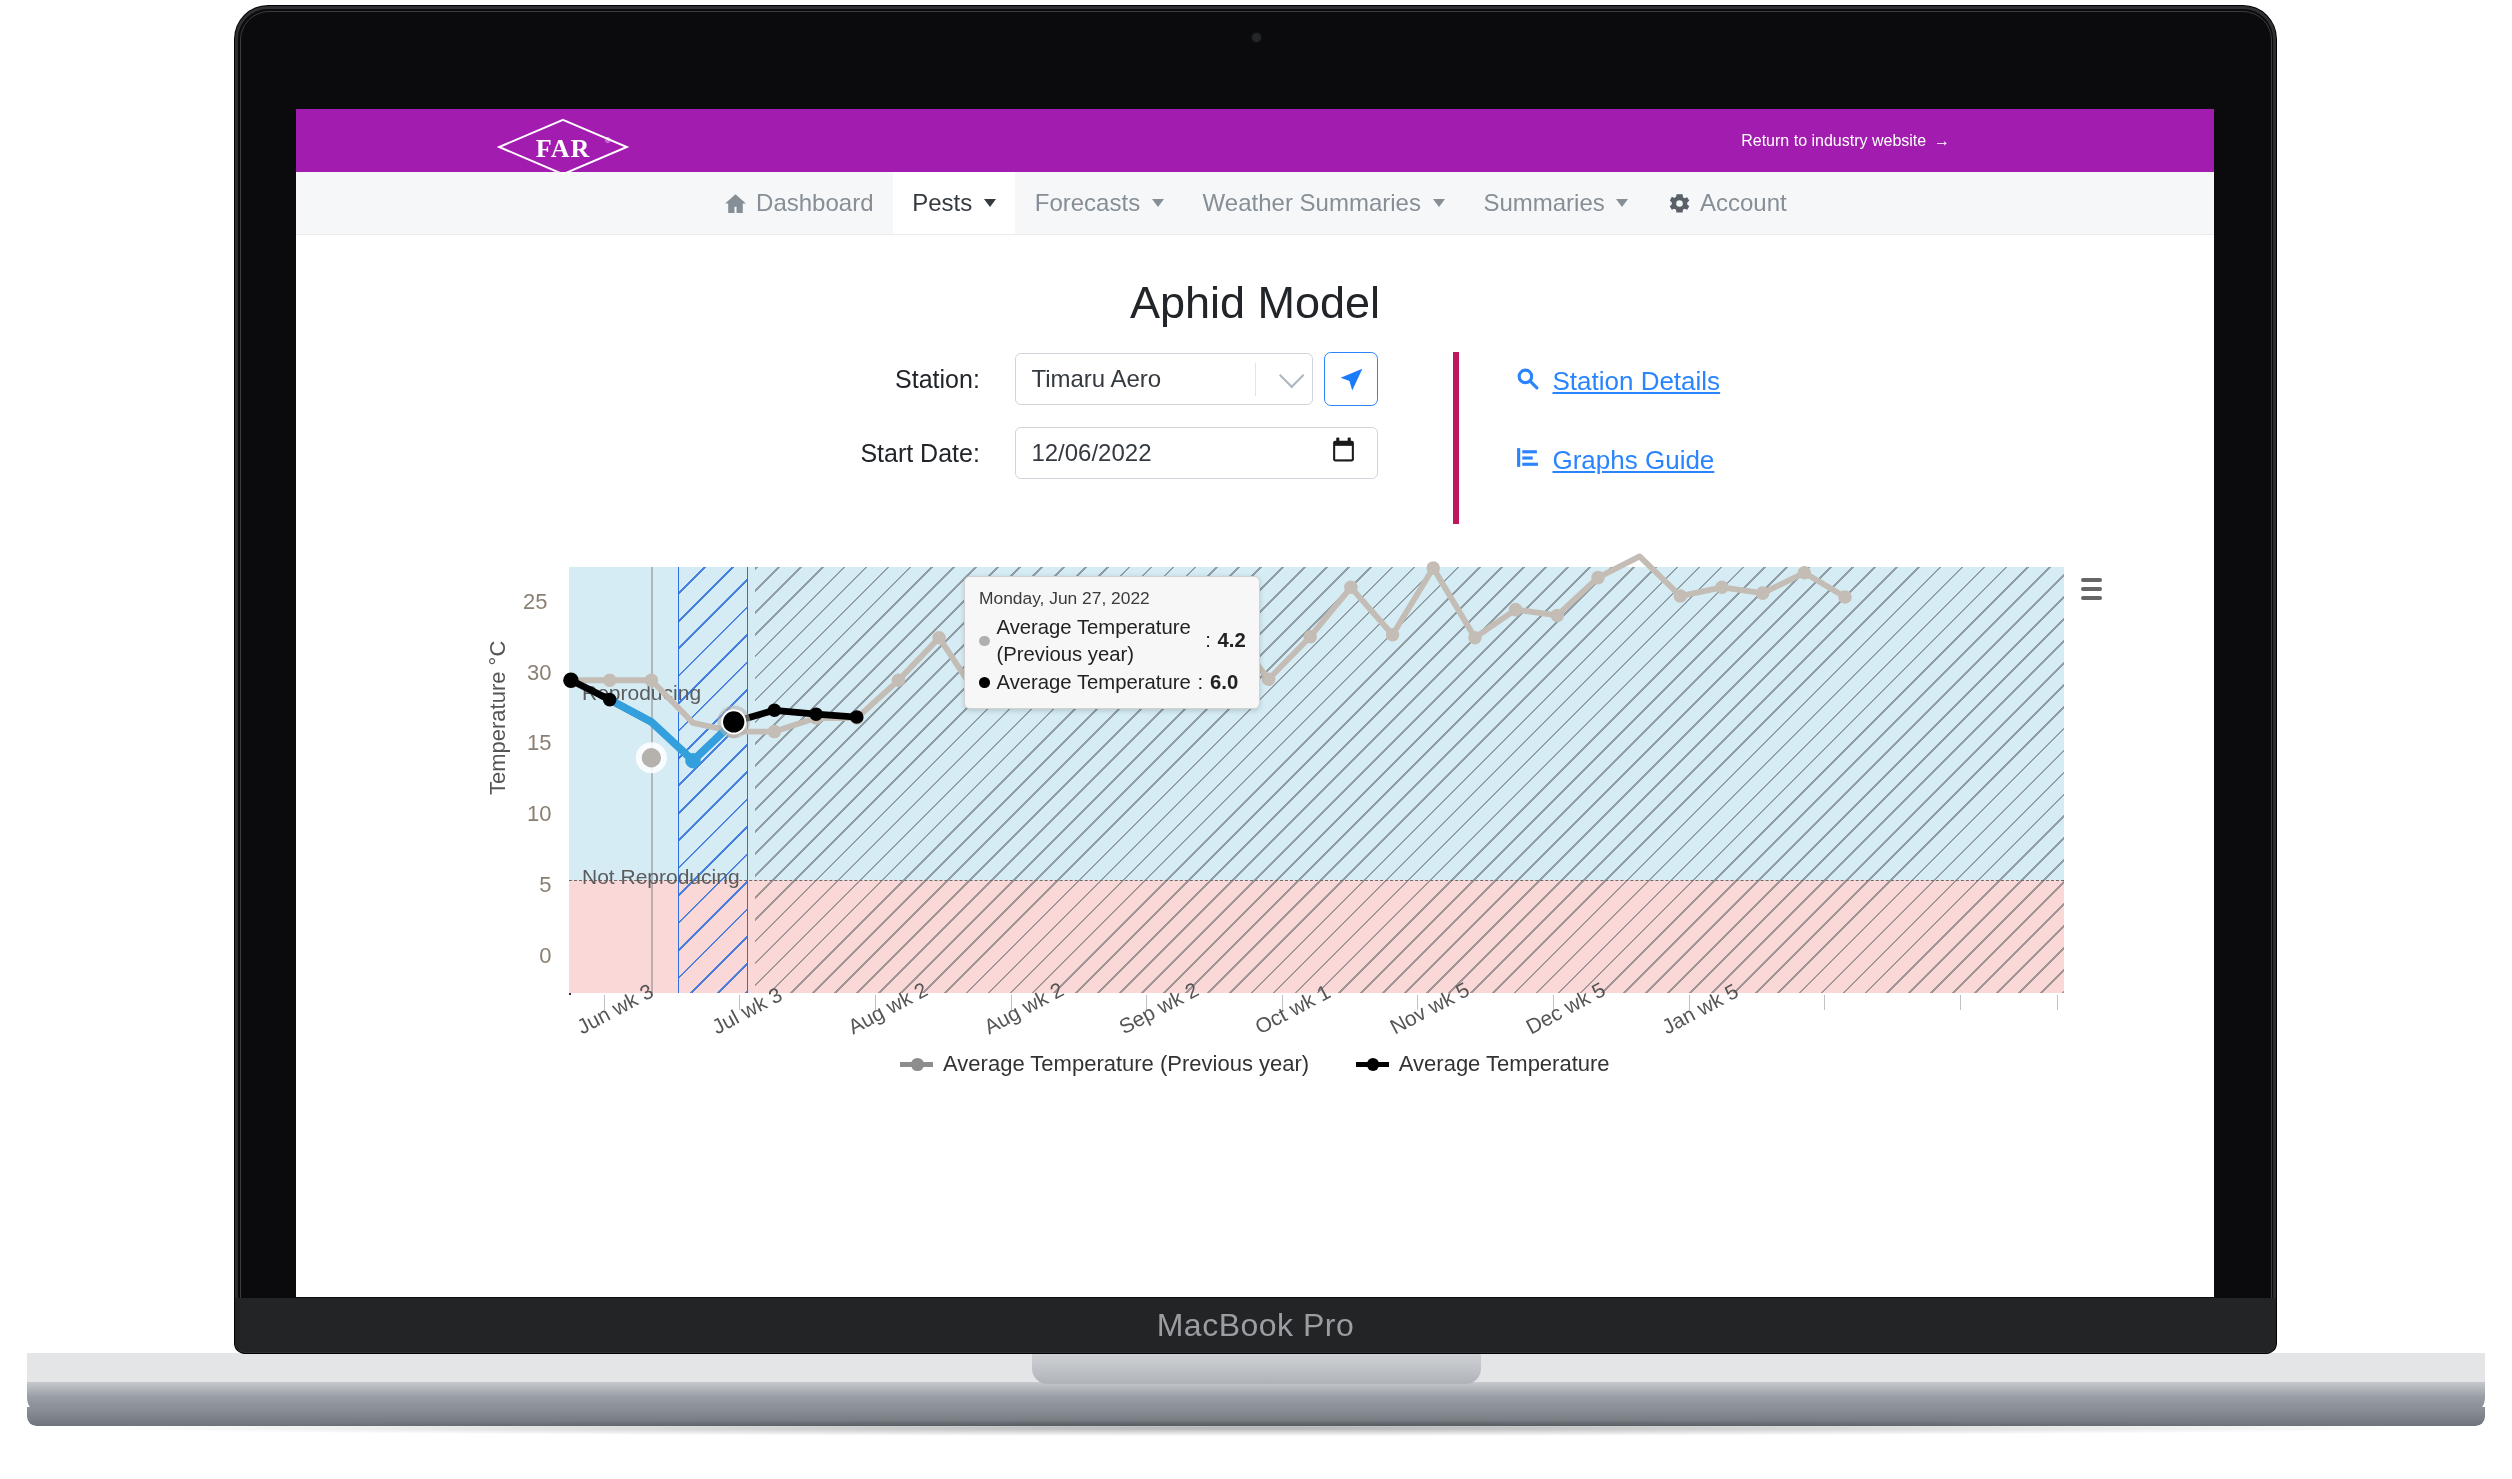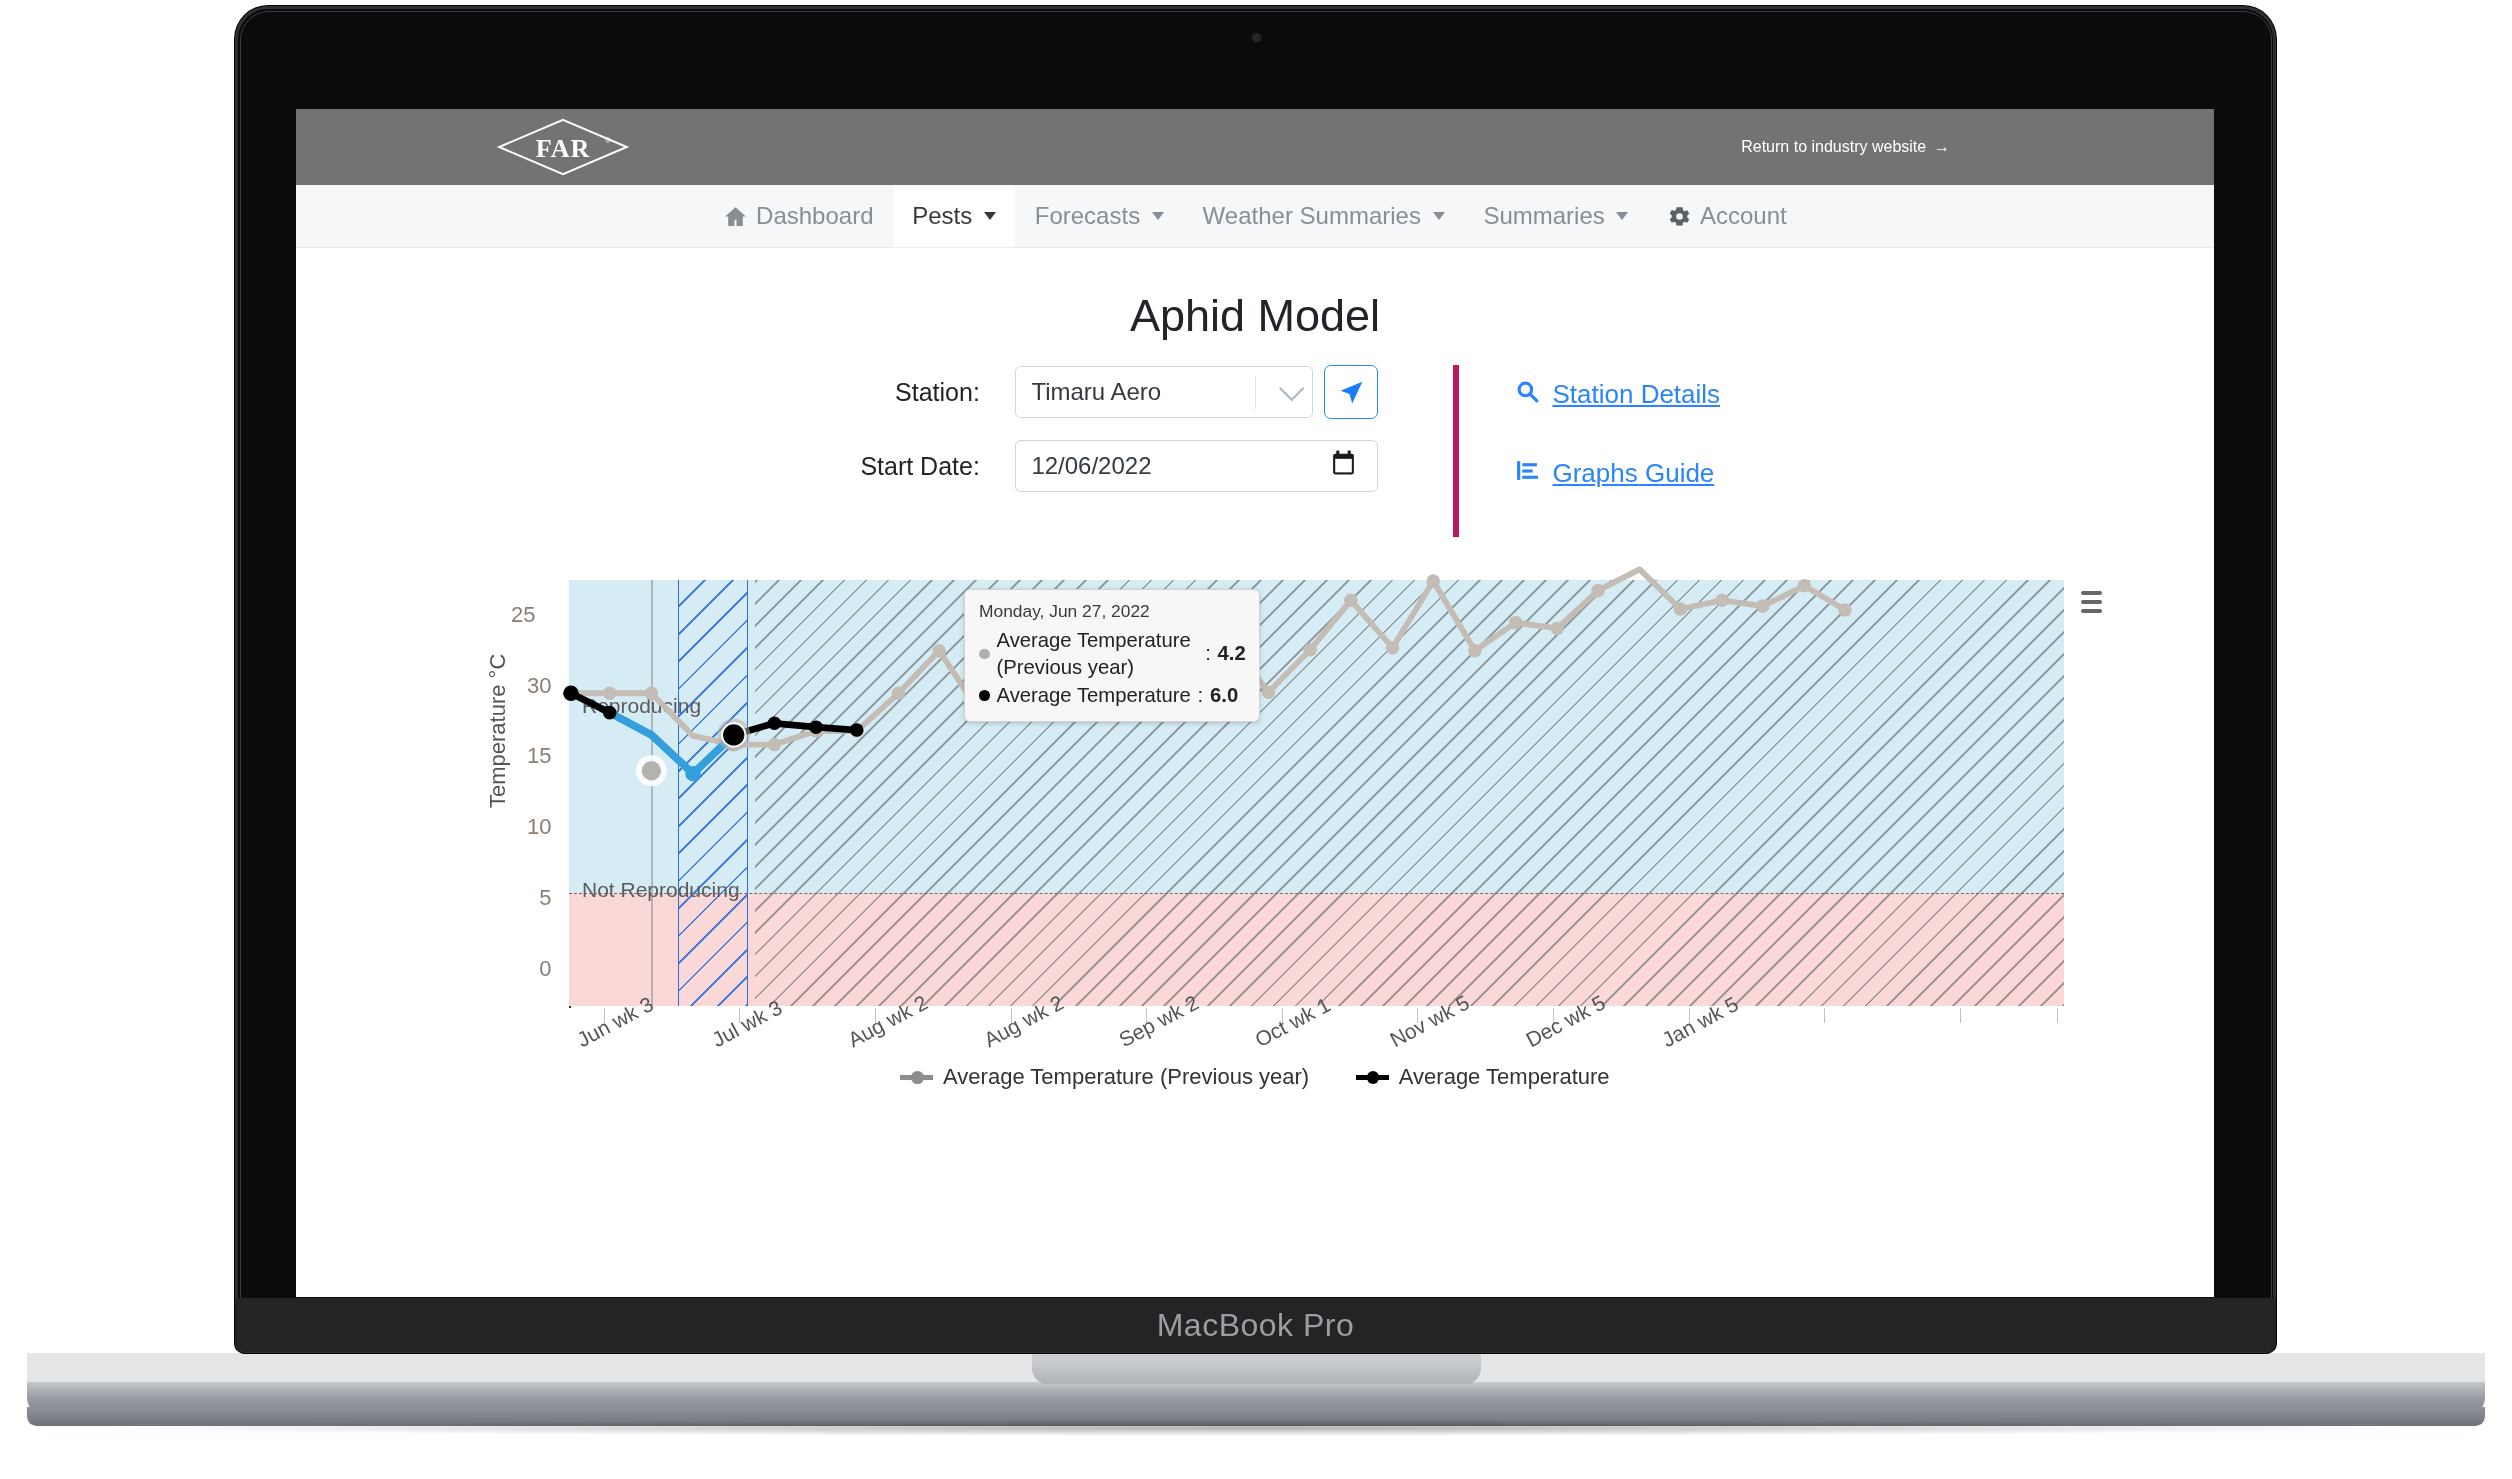--- a/index.html
+++ b/index.html
@@ -67,21 +67,21 @@
   .mb-shadow {
     position: absolute; left: 116px; top: 1420px; width: 2280px; height: 15.5px;
     background: radial-gradient(ellipse at center, rgba(0,0,0,0.30) 0%, rgba(0,0,0,0) 72%);
   }
 
   
   #page { position: absolute; left: 0; top: 0; width: 1918px; height: 1453px; background:#fff; }
 
   
   .brandbar {
-    height: 76px; background: #737373;
+    height: 63px; background: #a21caf;
     display: flex; align-items: center; position: relative;
   }
   .far-logo { position: absolute; left: 199px; top: 7.8px; width: 136px; height: 60px; }
   .return-link {
     position: absolute; right: 264px; top: 50%; transform: translateY(-50%);
     color: #ffffff; font-size: 16px; text-decoration: none; white-space: nowrap; margin-left: 24px;
   }
   .return-link .arr { margin-left: 7.8px; }
 
   
@@ -375,21 +375,21 @@
 
         <div class="chart-area">
 
           <div class="y-axis-title">Temperature °C</div>
 
           <div class="yt" style="left:180px; top:388px;">0</div>
           <div class="yt" style="left:180px; top:317px;">5</div>
           <div class="yt" style="left:180px; top:246px;">10</div>
           <div class="yt" style="left:180px; top:175px;">15</div>
           <div class="yt" style="left:180px; top:105px;">30</div>
-          <div class="yt" style="left:164px; top:34px;">25</div>
+          <div class="yt" style="left:176px; top:34px;">25</div>
 
           <div class="axis-line-y"></div>
 
           <div class="plot">
             <div class="zone-repro"></div>
             <div class="zone-not"></div>
             <div class="hatch-overlay"></div>
             <div class="zone-divider"></div>
             <div class="crosshair"></div>
             <div class="forecast-band"></div>

